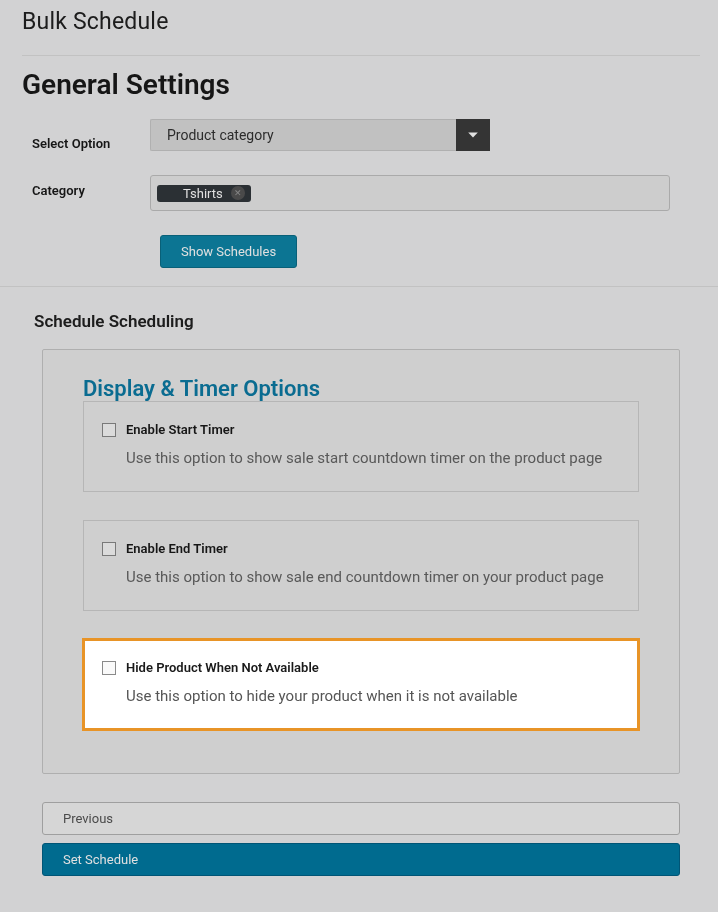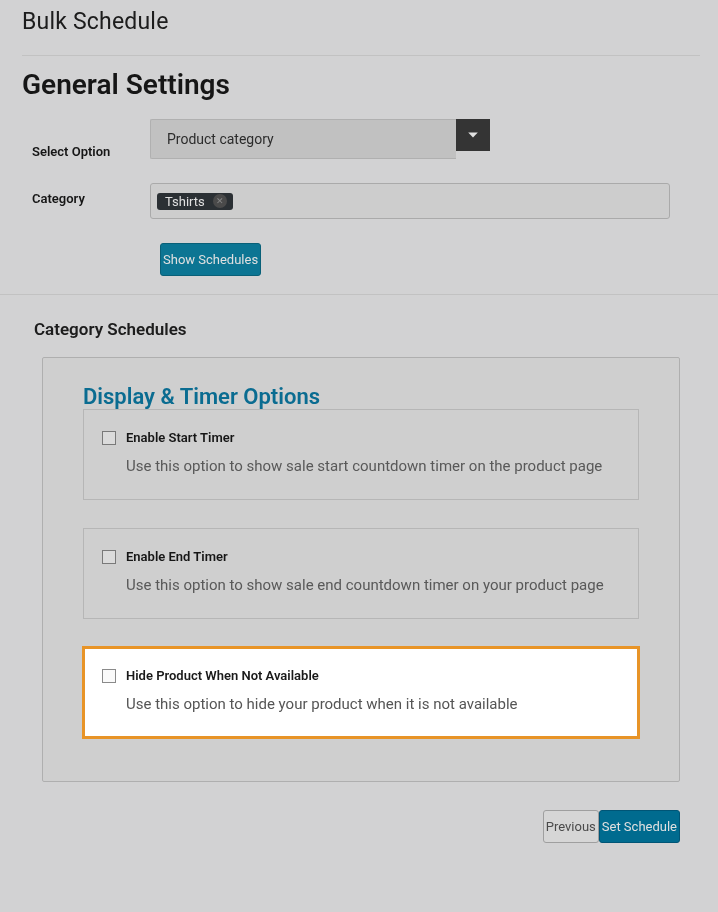--- a/index.html
+++ b/index.html
@@ -63,21 +63,21 @@
       padding-top: 8px;
     }
     
     .select-wrap {
       position: relative;
       width: 340px;
       display: flex;
     }
     .select-input {
       flex: 1;
-      height: 40px;
+      height: 32px;
       background: #dcdcdc;
       border: 1px solid #c9c9c9;
       border-radius: 2px 0 0 2px;
       border-right: 0;
       display: flex;
       align-items: center;
       padding: 0 16px;
       color: #333;
       font-size: 14px;
     }
@@ -106,42 +106,42 @@
       padding: 5px 6px;
       max-width: 520px;
     }
     .chip {
       background: #32373c;
       color: #fff;
       border-radius: 3px;
       display: flex;
       align-items: center;
       height: 17px;
-      padding: 0 6px 0 8px;
+      padding: 0 6px 0 26px;
       font-size: 13px;
     }
     .chip .chip-label {
       margin-right: 8px;
     }
     .chip-close {
       width: 14px;
       height: 14px;
       background: #555;
       border-radius: 50%;
       display: flex;
       align-items: center;
       justify-content: center;
       font-size: 9px;
       line-height: 1;
       color: #999;
     }
     
     .btn {
       display: inline-block;
-      padding: 8px 2px;
+      padding: 8px 20px;
       font-size: 13px;
       border-radius: 3px;
       cursor: pointer;
       border: 1px solid transparent;
     }
     .btn-primary {
       background: #0e86a8;
       color: #fff;
       border-color: #0b6e89;
     }
@@ -228,21 +228,23 @@
       border: 3px solid #e89427;
       pointer-events: none;
     }
     .option-box.highlight .option-desc {
       color: #555;
     }
     
     .footer-btns {
       display: flex;
       justify-content: flex-end;
+      gap: 8px;
       padding: 12px 20px 20px;
+      flex-direction: column;
     }
   </style>
 </head>
 <body>
 
 <div class="overlay"></div>
 
 <div class="page">
   <h1 class="page-title">Bulk Schedule</h1>
   <hr class="hr">
@@ -269,21 +271,21 @@
       </div>
     </div>
   </div>
 
   <div class="btn-row">
     <span class="btn btn-primary">Show Schedules</span>
   </div>
 
   <hr class="hr2">
 
-  <h3 class="subsection-title">Category Schedules</h3>
+  <h3 class="subsection-title">Schedule Scheduling</h3>
 
   <div class="panel">
     <div class="panel-title">Display &amp; Timer Options</div>
 
     <div class="option-box">
       <div class="option-row">
         <div class="checkbox"></div>
         <div class="option-label">Enable Start Timer</div>
       </div>
       <div class="option-desc">Use this option to show sale start countdown timer on the product page</div>

